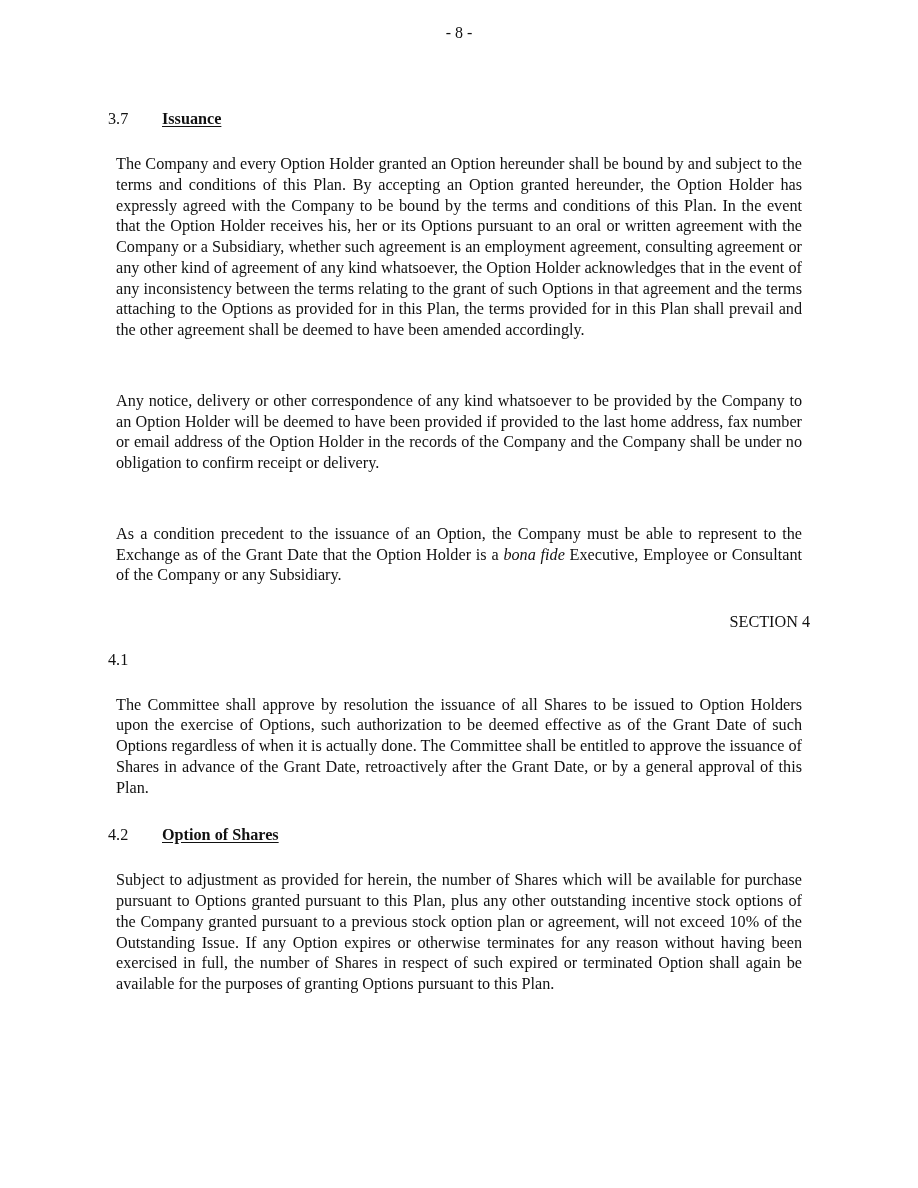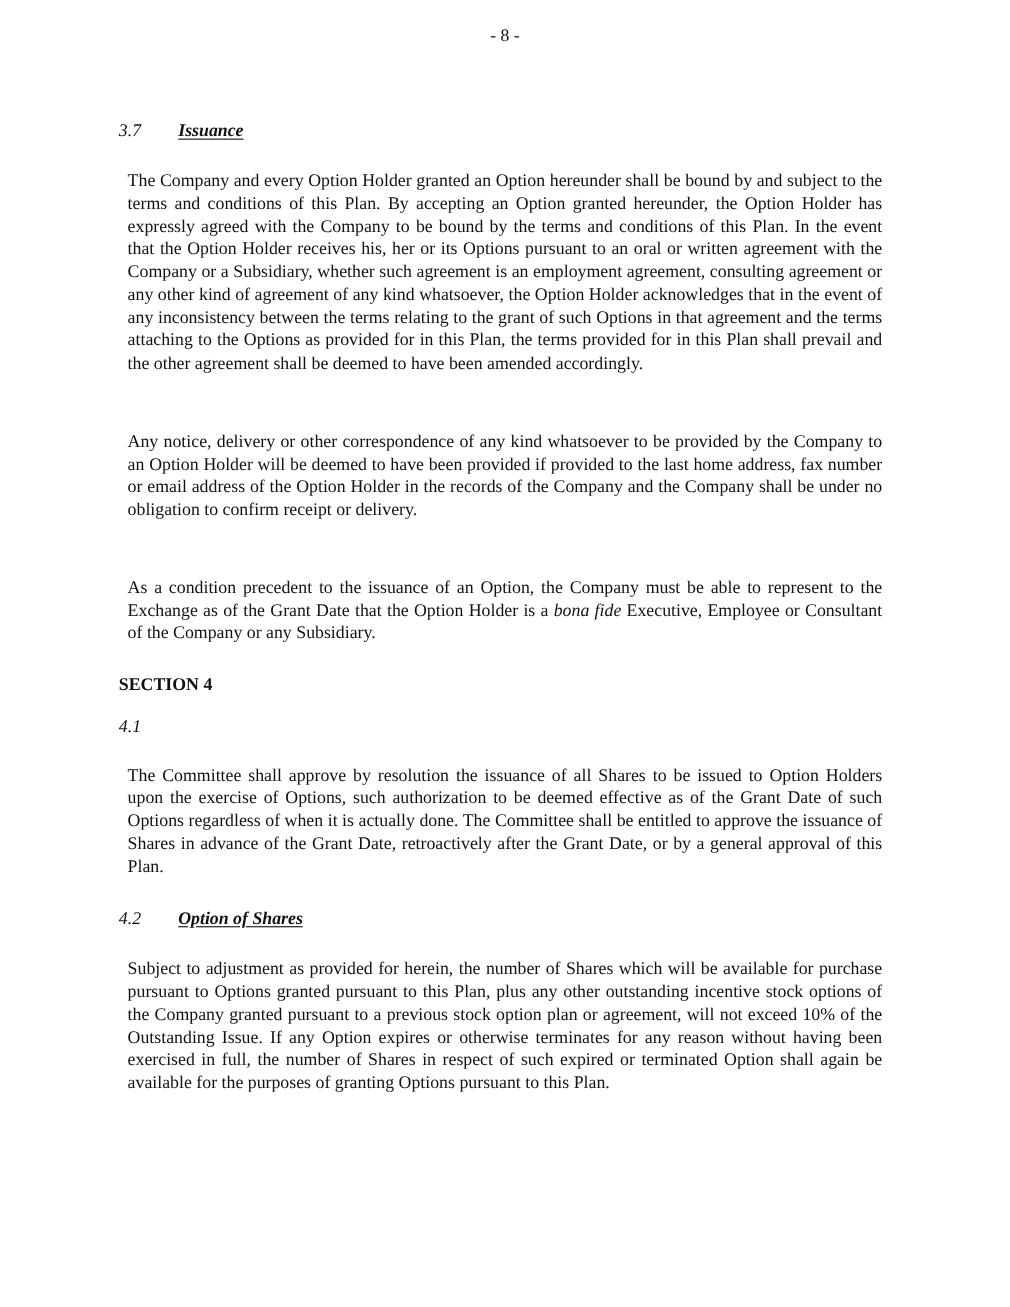--- a/index.html
+++ b/index.html
@@ -2,27 +2,27 @@
 <html><head>
 <meta charset="utf-8">
 <style>
   html, body { margin: 0; padding: 0; background: #ffffff; }
   body {
     width: 918px; height: 1188px; position: relative; overflow: hidden;
     font-family: "Liberation Serif", serif; color: #111; font-size: 16.2px;
   }
   .page-num { position: absolute; top: 24px; left: 0; width: 918px; text-align: center; font-size: 16px; }
   .content { position: absolute; left: 108px; top: 108px; width: 702px; }
-  .heading { display: flex; font-weight: normal; margin: 0; line-height: 22px; font-style: italic; }
+  .heading { display: flex; font-weight: normal; margin: 0; line-height: 22px; }
   .heading .num { width: 54px; }
   .heading .title { font-weight: bold; text-decoration: underline; text-underline-offset: 2px; }
   p { margin: 8px; text-align: justify; line-height: 20.75px; }
   .gap-after-heading { height: 16px; }
   .gap-after-para { height: 18px; }
-  .section-title { text-align: left; font-weight: bold; line-height: 20.5px; }
+  .section-title { text-align: right; font-weight: normal; line-height: 20.5px; }
 </style>
 </head>
 <body>
 
 <div class="page-num">- 8 -</div>
 
 <div class="content">
 
   <div class="heading">
     <span class="num">3.7</span>

